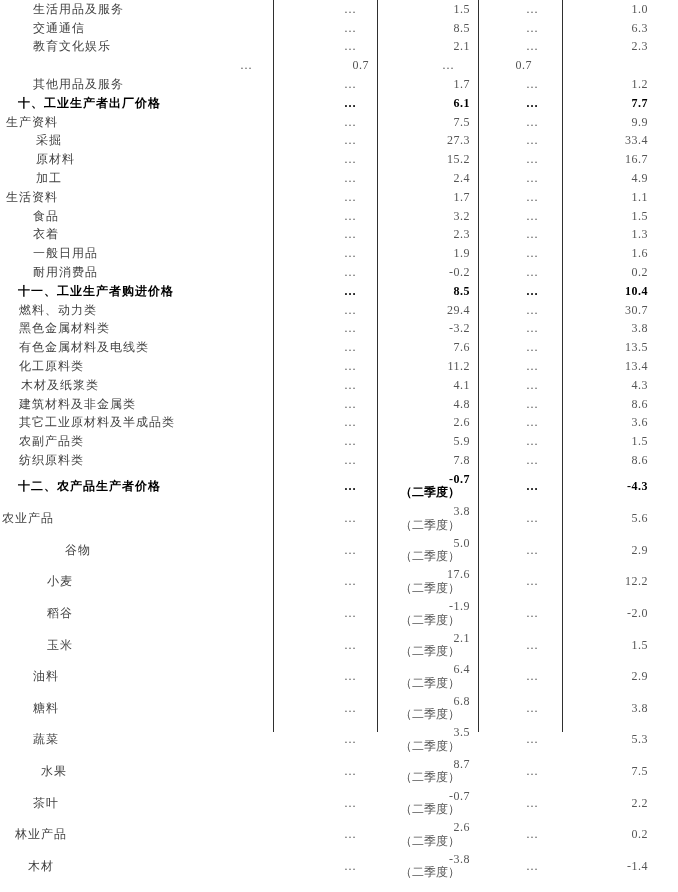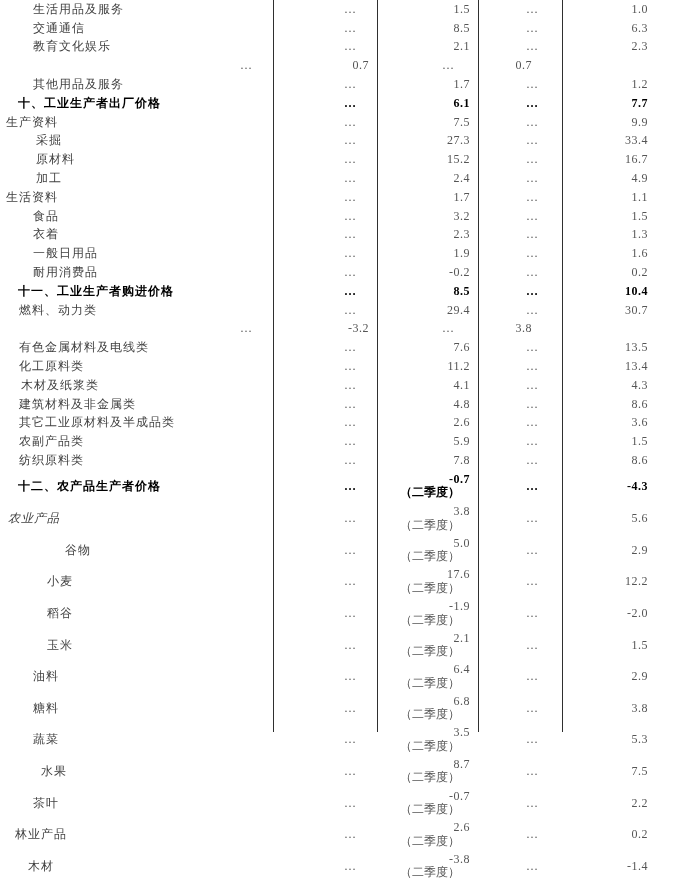--- a/index.html
+++ b/index.html
@@ -145,20 +145,21 @@
         <div class="cell val v2">10.4</div>
       </div>
       <div class="trow single">
         <div class="cell label" style="padding-left: 19px;">燃料、动力类</div>
         <div class="cell dots d1">…</div>
         <div class="cell val v1">29.4</div>
         <div class="cell dots d2">…</div>
         <div class="cell val v2">30.7</div>
       </div>
       <div class="trow single">
+        <div class="cell label" style="padding-left: 19px;">黑色金属材料类</div>
         <div class="cell dots d1">…</div>
         <div class="cell val v1">-3.2</div>
         <div class="cell dots d2">…</div>
         <div class="cell val v2">3.8</div>
       </div>
       <div class="trow single">
         <div class="cell label" style="padding-left: 19px;">有色金属材料及电线类</div>
         <div class="cell dots d1">…</div>
         <div class="cell val v1">7.6</div>
         <div class="cell dots d2">…</div>
@@ -210,21 +211,21 @@
         <div class="cell label" style="padding-left: 18px;">十二、农产品生产者价格</div>
         <div class="cell dots d1">…</div>
         <div class="cell val v1 stack">
           <div>-0.7</div>
           <div class="qline">（二季度）</div>
         </div>
         <div class="cell dots d2">…</div>
         <div class="cell val v2">-4.3</div>
       </div>
       <div class="trow double">
-        <div class="cell label" style="padding-left: 8px; font-style: italic;">农业产品</div>
+        <div class="cell label" style="padding-left: 2px;">农业产品</div>
         <div class="cell dots d1">…</div>
         <div class="cell val v1 stack">
           <div>3.8</div>
           <div class="qline">（二季度）</div>
         </div>
         <div class="cell dots d2">…</div>
         <div class="cell val v2">5.6</div>
       </div>
       <div class="trow double">
         <div class="cell label" style="padding-left: 33px; margin-left: 32px;">谷物</div>

